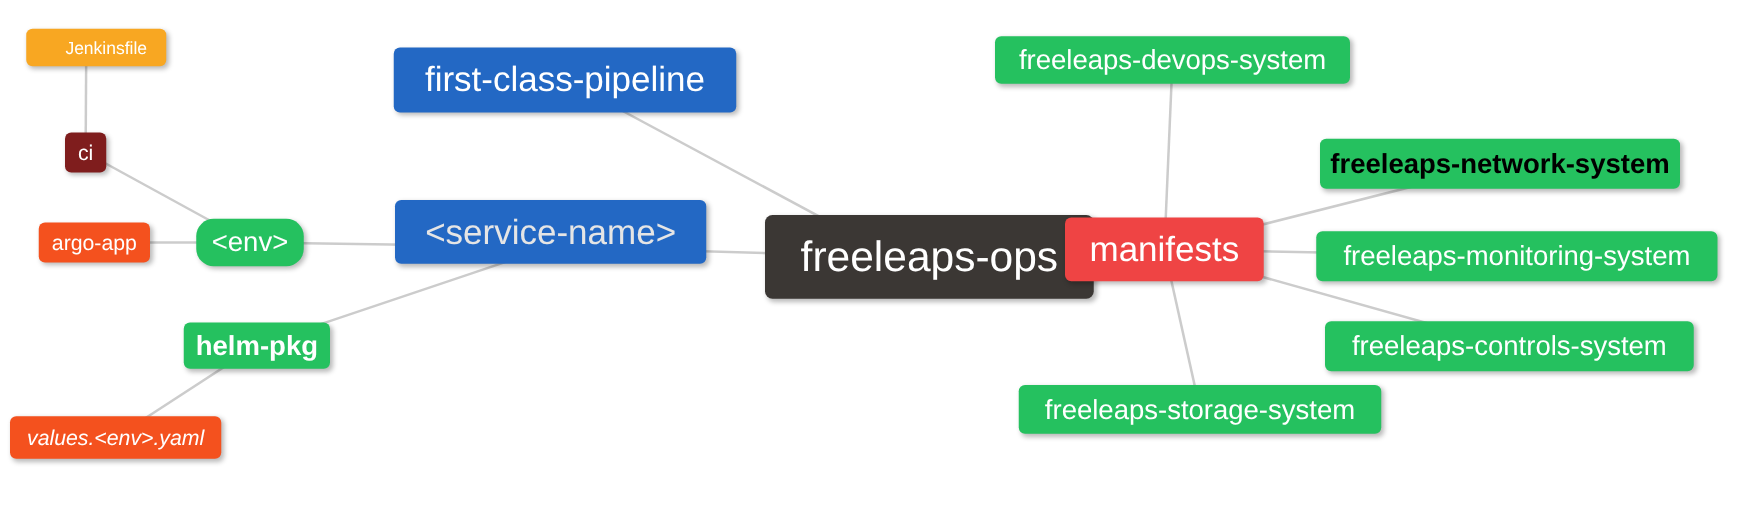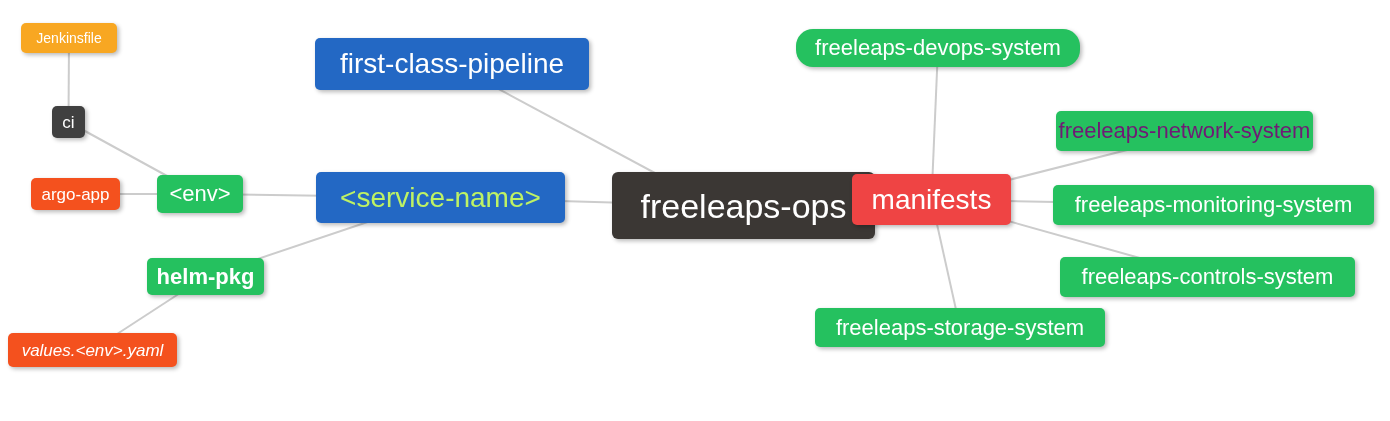--- a/index.html
+++ b/index.html
@@ -56,27 +56,27 @@
       <line x1="931.5" y1="199.5" x2="715.5" y2="205.5" stroke="#cccccc" stroke-width="2"></line>
       <line x1="938" y1="48" x2="931.5" y2="199.5" stroke="#cccccc" stroke-width="2"></line>
       <line x1="1202" y1="131" x2="931.5" y2="199.5" stroke="#cccccc" stroke-width="2"></line>
       <line x1="1213.5" y1="205" x2="931.5" y2="199.5" stroke="#cccccc" stroke-width="2"></line>
       <line x1="1207.5" y1="277" x2="931.5" y2="199.5" stroke="#cccccc" stroke-width="2"></line>
       <line x1="960" y1="327.5" x2="931.5" y2="199.5" stroke="#cccccc" stroke-width="2"></line>
     </svg>
   <div id="nodes-layer">
       <div class="node root" style="left: 584px; top: 172px; width: 263px; height: 67px; background: rgb(59, 55, 52); font-size: 34px; color: rgb(255, 255, 255); margin-left: 28px;">freeleaps-ops</div>
       <div class="node" style="left: 315px; top: 38px; width: 274px; height: 52px; background: rgb(35, 104, 196); font-size: 28px; color: rgb(255, 255, 255); text-align: right;">first-class-pipeline</div>
-      <div class="node" style="left: 316px; top: 172px; width: 249px; height: 51px; background: rgb(35, 104, 196); font-size: 28px; color: #bef264;">&lt;service-name&gt;</div>
+      <div class="node" style="left: 316px; top: 160px; width: 249px; height: 51px; background: rgb(35, 104, 196); font-size: 28px; color: #e5e5e5;">&lt;service-name&gt;</div>
       <div class="node" style="left: 852px; top: 174px; width: 159px; height: 51px; background: #ef4444; font-size: 28px; color: rgb(255, 255, 255);">manifests</div>
-      <div class="node" style="left: 157px; top: 175px; width: 86px; height: 38px; background: rgb(37, 193, 95); font-size: 22px; color: rgb(255, 255, 255);">&lt;env&gt;</div>
+      <div class="node" style="left: 157px; top: 175px; width: 86px; height: 38px; background: rgb(37, 193, 95); font-size: 22px; color: rgb(255, 255, 255); border-radius: 14px;">&lt;env&gt;</div>
       <div class="node" style="left: 147px; top: 258px; width: 117px; height: 37px; background: rgb(37, 193, 95); font-size: 22px; color: rgb(255, 255, 255); font-weight: bold;">helm-pkg</div>
-      <div class="node" style="left: 21px; top: 23px; width: 96px; height: 30px; background: rgb(248, 167, 34); font-size: 14px; color: rgb(255, 255, 255);">Jenkinsfile</div>
-      <div class="node" style="left: 52px; top: 106px; width: 33px; height: 32px; background: #404040; font-size: 17px; color: rgb(255, 255, 255);">ci</div>
+      <div class="node" style="left: 21px; top: 23px; width: 96px; height: 30px; background: rgb(248, 167, 34); font-size: 14px; color: rgb(255, 255, 255); padding-left: 16px;">Jenkinsfile</div>
+      <div class="node" style="left: 52px; top: 106px; width: 33px; height: 32px; background: #7f1d1d; font-size: 17px; color: rgb(255, 255, 255);">ci</div>
       <div class="node" style="left: 31px; top: 178px; width: 89px; height: 32px; background: rgb(244, 81, 30); font-size: 17px; color: rgb(255, 255, 255);">argo-app</div>
       <div class="node" style="left: 8px; top: 333px; width: 169px; height: 34px; background: rgb(244, 81, 30); font-size: 17px; color: rgb(255, 255, 255); font-style: italic;">values.&lt;env&gt;.yaml</div>
-      <div class="node" style="left: 796px; top: 29px; width: 284px; height: 38px; background: rgb(37, 193, 95); font-size: 22px; color: rgb(255, 255, 255); border-radius: 17px;">freeleaps-devops-system</div>
-      <div class="node" style="left: 1056px; top: 111px; width: 257px; height: 40px; background: rgb(37, 193, 95); font-size: 22px; color: #701a75;">freeleaps-network-system</div>
+      <div class="node" style="left: 796px; top: 29px; width: 284px; height: 38px; background: rgb(37, 193, 95); font-size: 22px; color: rgb(255, 255, 255);">freeleaps-devops-system</div>
+      <div class="node" style="left: 1056px; top: 111px; width: 288px; height: 40px; background: rgb(37, 193, 95); font-size: 22px; color: #000000; font-weight: bold;">freeleaps-network-system</div>
       <div class="node" style="left: 1053px; top: 185px; width: 321px; height: 40px; background: rgb(37, 193, 95); font-size: 22px; color: rgb(255, 255, 255);">freeleaps-monitoring-system</div>
       <div class="node" style="left: 1060px; top: 257px; width: 295px; height: 40px; background: rgb(37, 193, 95); font-size: 22px; color: rgb(255, 255, 255); text-align: right;">freeleaps-controls-system</div>
       <div class="node" style="left: 815px; top: 308px; width: 290px; height: 39px; background: rgb(37, 193, 95); font-size: 22px; color: rgb(255, 255, 255);">freeleaps-storage-system</div>
     </div>
 </div>
 
 </body></html>

